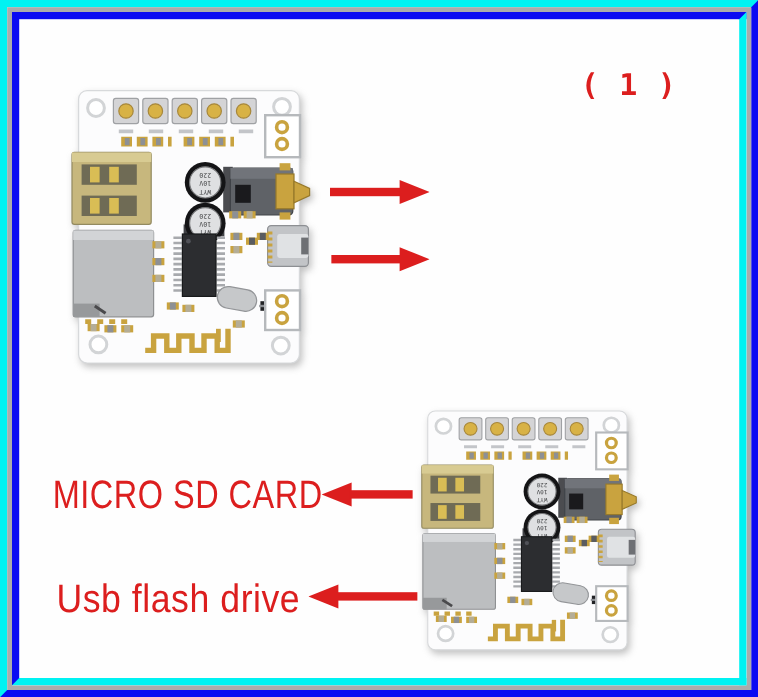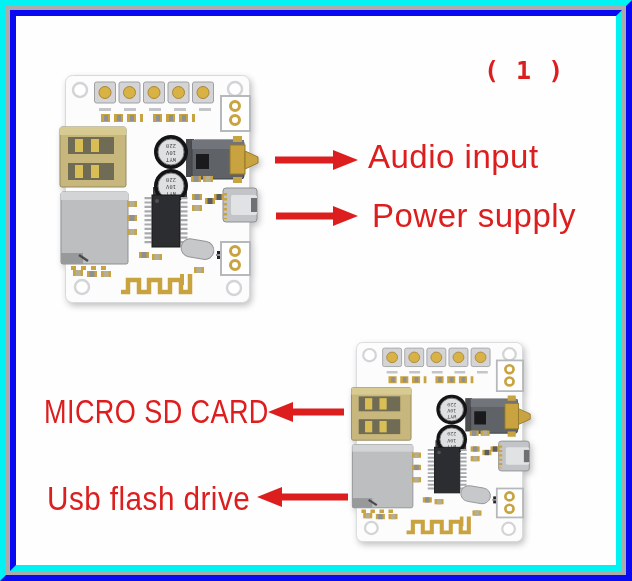--- a/index.html
+++ b/index.html
@@ -213,27 +213,25 @@
             </svg>
 
           <svg id="board2" class="board" viewBox="0 0 185 228" preserveAspectRatio="none">
               <use href="#pcb"></use>
             </svg>
 
           <svg id="arrow-audio" class="arrow" width="83" height="22">
             <rect x="0" y="7.5" width="60" height="7" fill="#dc1e1e"></rect>
             <polygon points="58,1 83,11 58,21" fill="#dc1e1e"></polygon>
           </svg>
-          <div id="label-audio" class="label">Audio input</div>
 
           <svg id="arrow-power" class="arrow" width="82" height="22">
             <rect x="0" y="7.5" width="59" height="7" fill="#dc1e1e"></rect>
             <polygon points="57,1 82,11 57,21" fill="#dc1e1e"></polygon>
           </svg>
-          <div id="label-power" class="label">Power supply</div>
 
           <div id="label-sd" class="label">MICRO SD CARD</div>
           <svg id="arrow-sd" class="arrow" width="76" height="22">
             <polygon points="25,1 0,11 25,21" fill="#dc1e1e"></polygon>
             <rect x="23" y="7.5" width="53" height="7" fill="#dc1e1e"></rect>
           </svg>
 
           <div id="label-usb" class="label">Usb flash drive</div>
           <svg id="arrow-usb" class="arrow" width="91" height="22">
             <polygon points="25,1 0,11 25,21" fill="#dc1e1e"></polygon>

